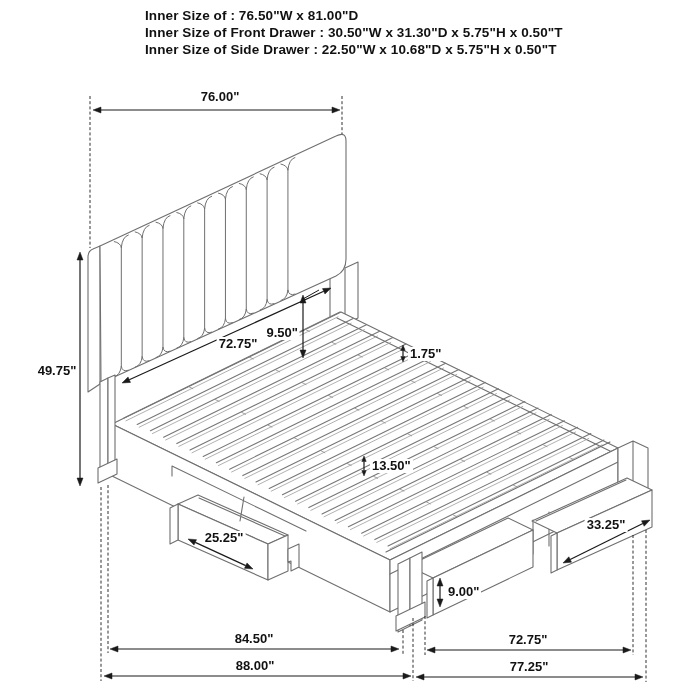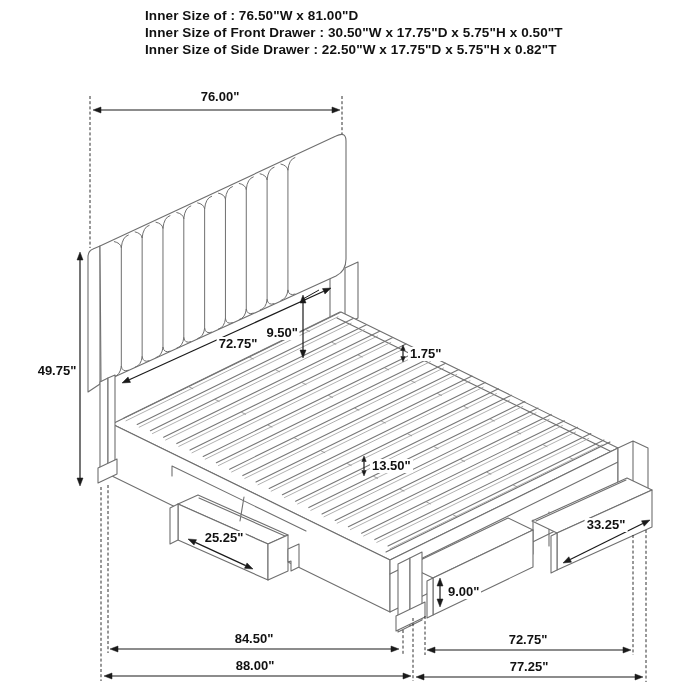--- a/index.html
+++ b/index.html
@@ -238,22 +238,22 @@
         <path stroke-width="0.5" d="M427,650 L435,653 L435,647 Z"></path>
         <path stroke-width="0.5" d="M631,650 L623,653 L623,647 Z"></path>
         <line x1="424" y1="677" x2="635" y2="677"></line>
         <path stroke-width="0.5" d="M416,677 L424,680 L424,674 Z"></path>
         <path stroke-width="0.5" d="M643,677 L635,680 L635,674 Z"></path>
         <line x1="303" y1="299" x2="319" y2="290" stroke-width="1"></line>
       </g>
   </svg>
 
   <div class="hdr-line" style="top:8px">Inner Size of : 76.50"W x 81.00"D</div>
-  <div class="hdr-line" style="top:25px">Inner Size of Front Drawer : 30.50"W x 17.75"D x 5.75"H x 0.50"T</div>
-  <div class="hdr-line" style="top:42px">Inner Size of Side Drawer : 22.50"W x 17.75"D x 5.75"H x 0.82"T</div>
+  <div class="hdr-line" style="top:25px">Inner Size of Front Drawer : 30.50"W x 31.30"D x 5.75"H x 0.50"T</div>
+  <div class="hdr-line" style="top:42px">Inner Size of Side Drawer : 22.50"W x 10.68"D x 5.75"H x 0.50"T</div>
 
   <div class="dim-label c" style="left:220px;top:90px">76.00"</div>
   <div class="dim-label c" style="left:57px;top:364px">49.75"</div>
   <div class="dim-label c" style="left:238px;top:337px">72.75"</div>
   <div class="dim-label r" style="left:300px;top:326px">9.50"</div>
   <div class="dim-label" style="left:408px;top:347px">1.75"</div>
   <div class="dim-label" style="left:370px;top:459px">13.50"</div>
   <div class="dim-label c" style="left:224px;top:531px">25.25"</div>
   <div class="dim-label c" style="left:606px;top:518px">33.25"</div>
   <div class="dim-label" style="left:446px;top:585px">9.00"</div>

